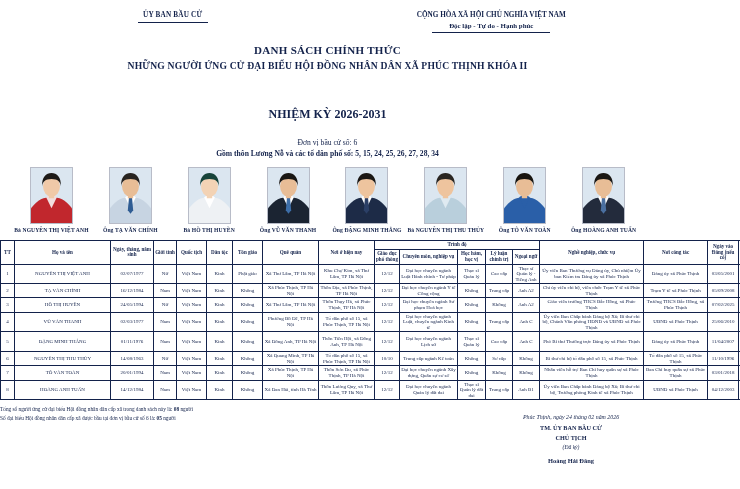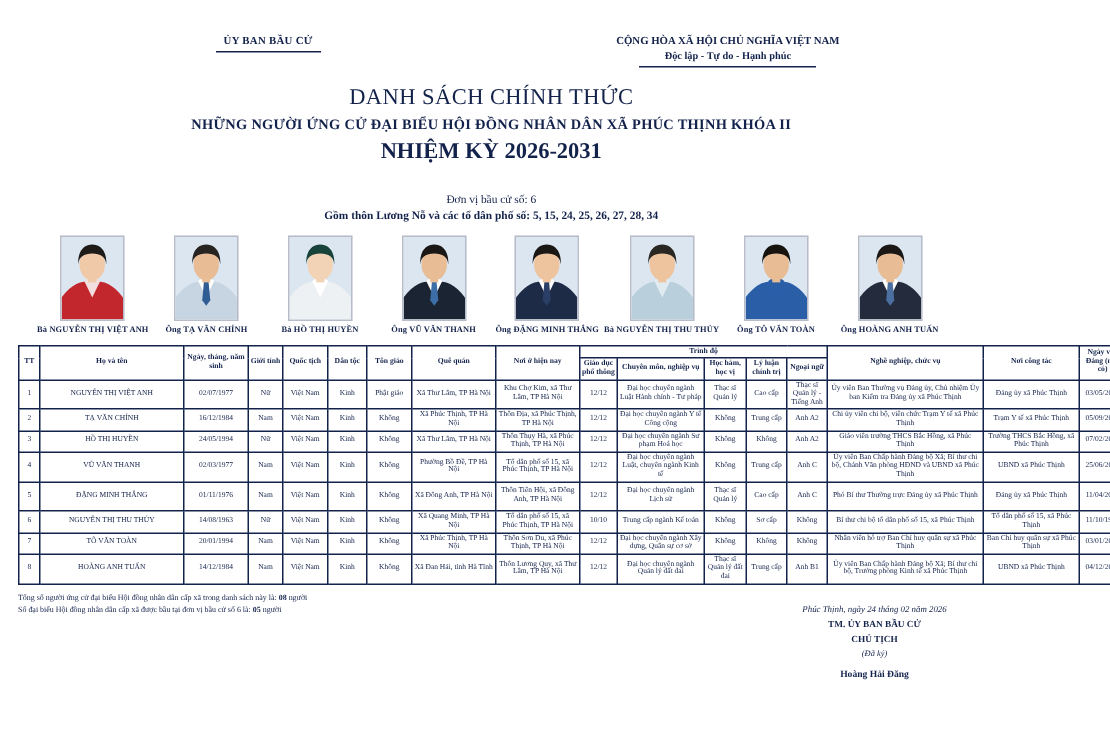--- a/index.html
+++ b/index.html
@@ -4,21 +4,21 @@
 <style>
   * { box-sizing: border-box; }
   html, body {
     margin: 0; padding: 0;
     width: 740px; height: 489px;
     background: #ffffff;
     font-family: "Liberation Serif", "DejaVu Serif", serif;
     color: #13224b;
     overflow: hidden;
   }
-  .page { position: relative; width: 655px; height: 489px; padding: 12px; }
+  .page { position: relative; width: 655px; height: 489px; padding: 0; }
 
   
   .hdr { display: flex; padding: 10px 0 0 0; }
   .hdr-left {
     width: 50%;
     text-align: center;
     padding-left: 18px;
     font-size: 7.2px; font-weight: bold;
     letter-spacing: .2px; line-height: 1.5;
   }
@@ -32,23 +32,23 @@
   .hdr-right .rule {
     width: 118px; height: 1px; background: #13224b;
     margin: 1px auto 0 auto;
   }
   .hdr-left .rule {
     width: 70px; height: 1px; background: #13224b;
     margin: 1px auto 0 auto;
   }
 
   .title-block { text-align: center; margin-top: 10px; line-height: 1.45; }
-  .t1 { font-size: 15px; font-weight: normal; letter-spacing: .3px; }
+  .t1 { font-size: 11px; font-weight: bold; letter-spacing: .3px; }
   .t2 { font-size: 9.6px; font-weight: bold; letter-spacing: .2px; }
-  .t3 { font-size: 15px; font-weight: bold; }
+  .t3 { font-size: 12px; font-weight: bold; margin-top: 33px; }
   .t4 { font-size: 7.6px; font-weight: normal; margin-top: 14px; }
   .t5 { font-size: 7.6px; font-weight: bold; }
 
   
   .photos {
     display: flex; justify-content: space-between;
     padding: 8px 12px 0 12px;
   }
   .pcell { width: 86px; text-align: center; }
   .frame {

